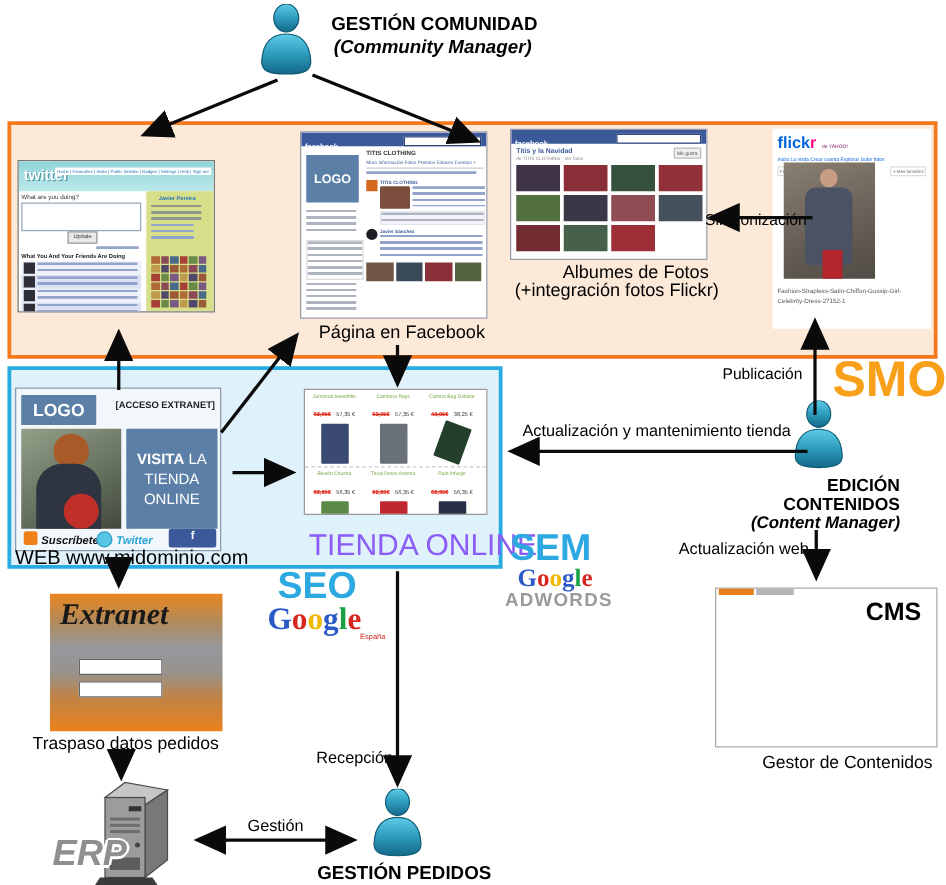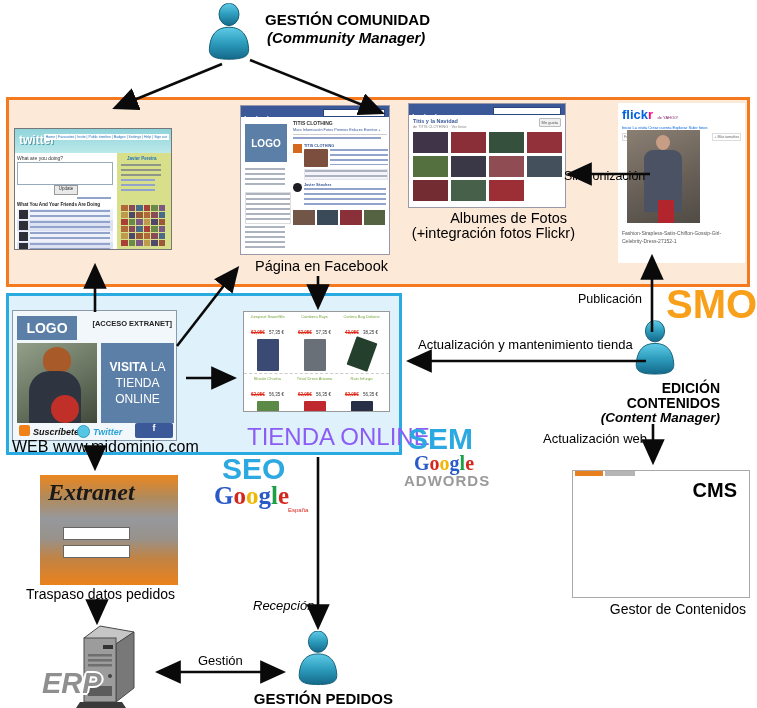--- a/index.html
+++ b/index.html
@@ -359,21 +359,21 @@
     <rect x="18" y="68" width="24" height="10" fill="#5c5c5c"></rect>
     <polygon points="10,84 52,84 56,90 6,90" fill="#3a3a3a"></polygon>
   </svg>
   <div class="a nw erp-txt" style="left:42px;top:667px;font-size:29px;">ERP</div>
 
   <svg class="a" style="left:295px;top:630px;" width="46" height="57" viewBox="0 0 60 72">
       <use href="#person"></use>
     </svg>
   <div class="a b ctr nw" style="left:248px;top:690px;width:145px;font-size:15px;">GESTIÓN PEDIDOS</div>
 
-  <div class="a arrlbl nw" style="left:253px;top:598px;font-size:13px;font-style:italic;">Recepción</div>
+  <div class="a arrlbl nw" style="left:253px;top:598px;font-size:13px;">Recepción</div>
   <div class="a arrlbl nw" style="left:198px;top:653px;font-size:13px;">Gestión</div>
 
   <svg class="a ov" style="left:0;top:0;" width="757" height="708">
     <g stroke="#0a0a0a" stroke-width="2.6" fill="none">
       <line x1="222" y1="64" x2="117" y2="107" marker-end="url(#ah)"></line>
       <line x1="250" y1="60" x2="380" y2="112" marker-end="url(#ah)"></line>
       <line x1="95" y1="312" x2="95" y2="268" marker-end="url(#ah)"></line>
       <line x1="177" y1="346" x2="236" y2="270" marker-end="url(#ah)"></line>
       <line x1="318" y1="276" x2="318" y2="305" marker-end="url(#ah)"></line>
       <line x1="186" y1="378" x2="232" y2="378" marker-end="url(#ah)"></line>

